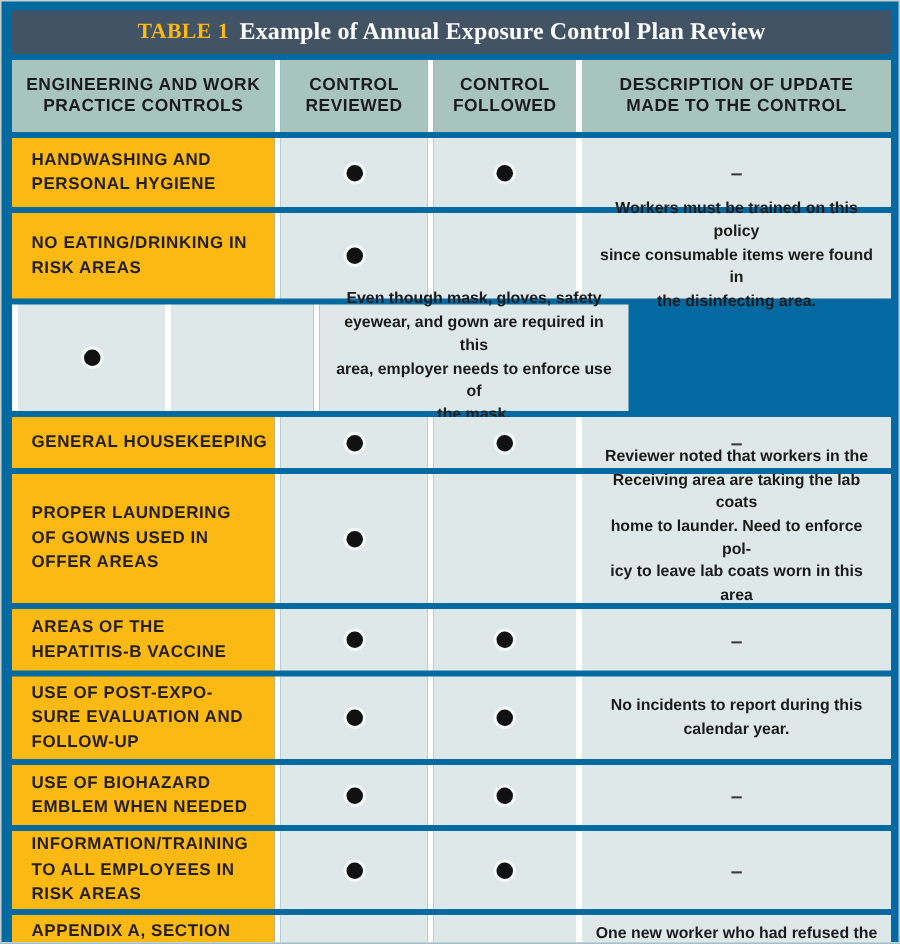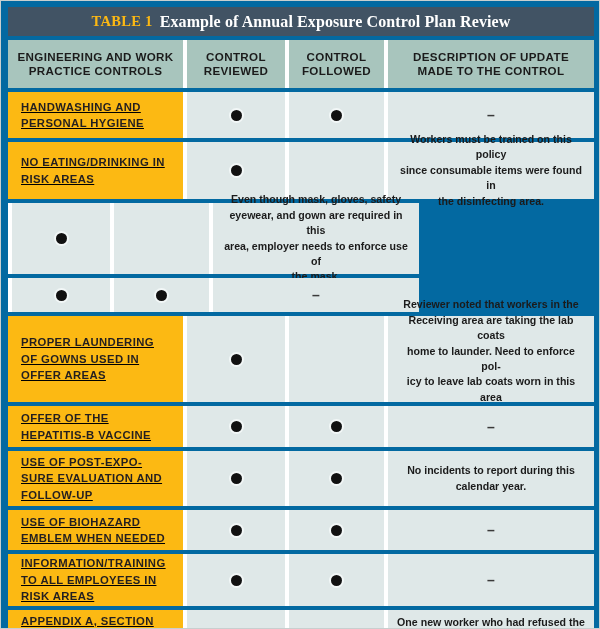--- a/index.html
+++ b/index.html
@@ -107,21 +107,20 @@
   
   .body-row {
     margin-top: 4px;
   }
   .body-row .gap { background: #ffffff; }
 
   .cell-control {
     background: #fcb913;
     align-items: center;
     padding: 0 0 0 13px;
-    text-decoration: underline;
   }
   .cell-control .clabel {
     color: #231f20;
     font-weight: bold;
     font-size: 11.3px;
     line-height: 16.5px;
     letter-spacing: 0.4px;
     white-space: pre-line;
   }
 
@@ -237,20 +236,23 @@
           <div class="cell col-followed cell-mark"></div>
           <div class="gap"></div>
           <div class="cell col-desc cell-desc">
             <span class="dlabel">Even though mask, gloves, safety
 eyewear, and gown are required in this
 area, employer needs to enforce use of
 the mask.</span>
           </div>
         </div>
         <div class="grid-row body-row" style="height: 34px;">
+          <div class="cell col-control cell-control">
+            <span class="clabel">GENERAL HOUSEKEEPING</span>
+          </div>
           <div class="gap"></div>
           <div class="cell col-reviewed cell-mark">
             <span class="dot"></span>
           </div>
           <div class="gap"></div>
           <div class="cell col-followed cell-mark">
             <span class="dot"></span>
           </div>
           <div class="gap"></div>
           <div class="cell col-desc cell-desc">
@@ -273,21 +275,21 @@
           <div class="cell col-desc cell-desc">
             <span class="dlabel">Reviewer noted that workers in the
 Receiving area are taking the lab coats
 home to launder. Need to enforce pol-
 icy to leave lab coats worn in this area
 at the lab for laundering.</span>
           </div>
         </div>
         <div class="grid-row body-row" style="height: 41px;">
           <div class="cell col-control cell-control">
-            <span class="clabel">OFFER OF THE
+            <span class="clabel">AREAS OF THE
 HEPATITIS-B VACCINE</span>
           </div>
           <div class="gap"></div>
           <div class="cell col-reviewed cell-mark">
             <span class="dot"></span>
           </div>
           <div class="gap"></div>
           <div class="cell col-followed cell-mark">
             <span class="dot"></span>
           </div>

